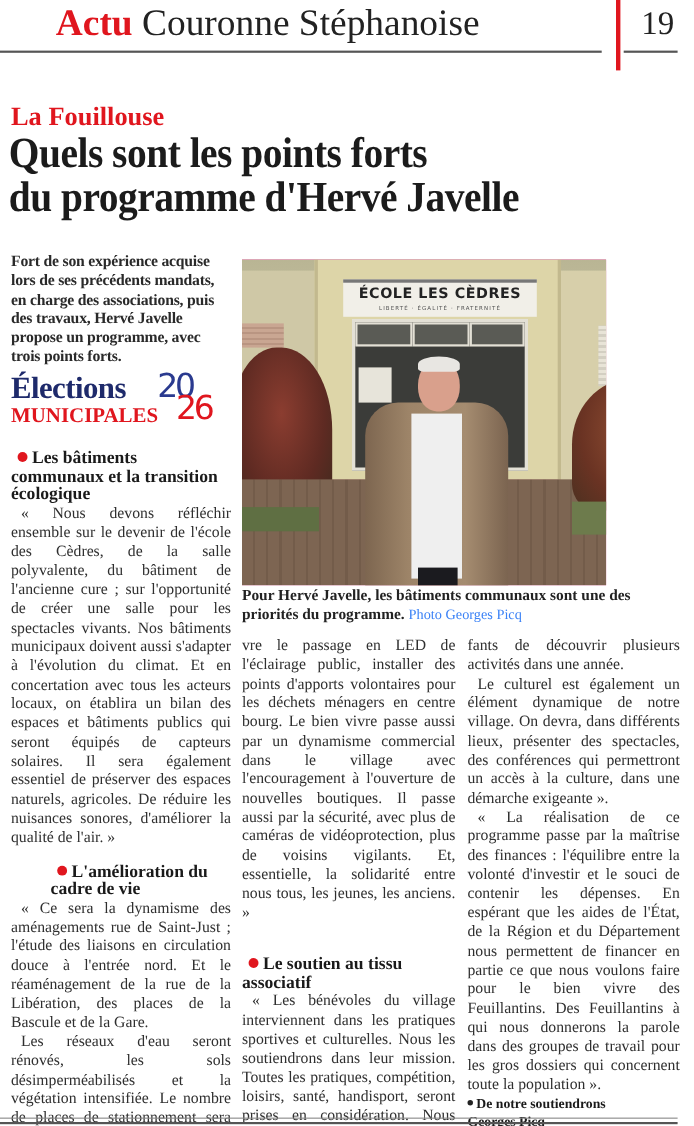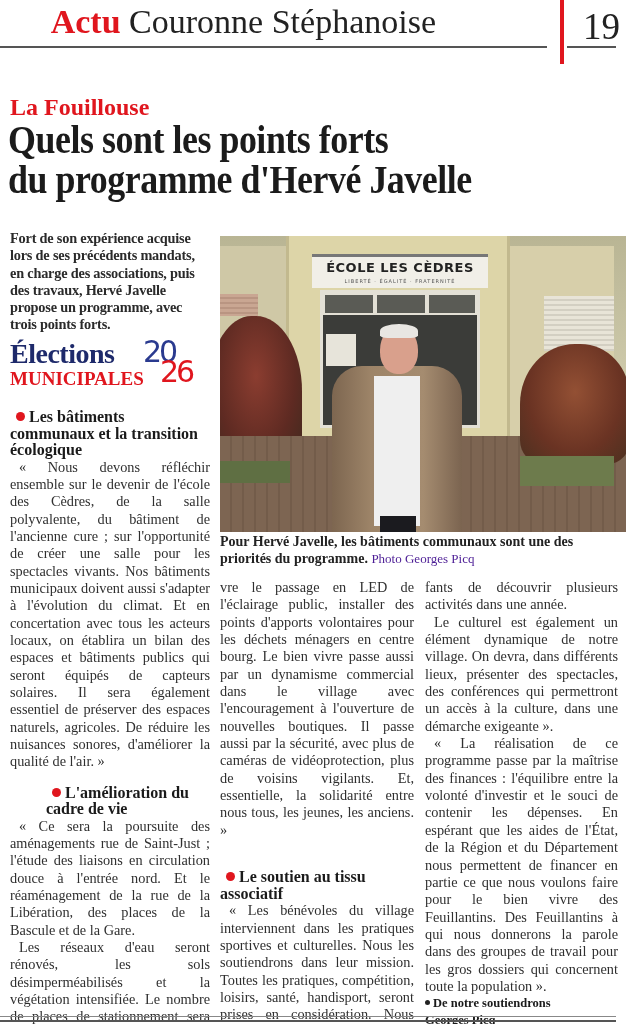--- a/index.html
+++ b/index.html
@@ -6,38 +6,38 @@
     html, body { width: 631px; height: 1024px; background: #ffffff; overflow: hidden; }
     body { position: relative; font-family: "DejaVu Serif", "Liberation Serif", serif; color: #2a2a2a; }
 
     
     .header { position: absolute; left: 0; top: 0; width: 526px; height: 50px; }
     .header-title { position: absolute; right: 90px; top: 2px; font-family: "Liberation Serif", serif; font-size: 34px; line-height: 40px; color: #222; white-space: nowrap; }
     .header-title .section { color: #e0161e; font-weight: bold; }
     .header-rule { position: absolute; left: 0; top: 46px; width: 547px; height: 2px; background: #555; }
     .header-rule2 { position: absolute; left: 567px; top: 46px; width: 49px; height: 2px; background: #555; }
     .header-red { position: absolute; left: 560px; top: 0; width: 4px; height: 64px; background: #e0161e; }
-    .page-num { position: absolute; left: 583px; top: 5px; font-family: "Liberation Serif", serif; font-size: 37px; color: #222; }
+    .page-num { position: absolute; left: 583px; top: 5px; font-family: "Liberation Serif", serif; font-size: 30px; color: #222; }
 
     
     .kicker { position: absolute; left: 10px; top: 94px; font-family: "Liberation Serif", serif; font-weight: bold; font-size: 24px; color: #e0161e; }
     .headline { position: absolute; left: 8px; top: 120px; width: 620px; font-family: "Liberation Serif", serif; font-size: 39px; line-height: 40px; color: #1b1b1b; font-weight: bold; letter-spacing: -0.5px; transform: scaleX(0.92); transform-origin: left; }
 
     
     .chapo { position: absolute; left: 10px; top: 230px; width: 200px; font-family: "Liberation Serif", serif; font-weight: bold; font-size: 14.3px; line-height: 17.3px; color: #2a2a2a; letter-spacing: -0.2px; }
 
     
     .logo { position: absolute; left: 10px; top: 338px; width: 200px; height: 58px; }
     .logo-elections { position: absolute; left: 0; top: 0; font-family: "Liberation Serif", serif; font-weight: bold; font-size: 28px; color: #1e2a6b; letter-spacing: -0.5px; }
     .logo-municipales { position: absolute; left: 0; top: 30px; font-family: "Liberation Serif", serif; font-weight: bold; font-size: 19px; color: #e0161e; }
     .logo-year-top { position: absolute; left: 133px; top: -4px; font-family: "DejaVu Sans", sans-serif; font-size: 30px; color: #2a3a8f; font-weight: normal; letter-spacing: -3px; }
     .logo-year-bot { position: absolute; left: 150px; top: 16px; font-family: "DejaVu Sans", sans-serif; font-size: 30px; color: #e0161e; letter-spacing: -3px; }
 
     
-    .photo { position: absolute; left: 220px; top: 236px; width: 406px; height: 296px; overflow: hidden; background: #be185d; }
+    .photo { position: absolute; left: 220px; top: 236px; width: 331px; height: 296px; overflow: hidden; background: #be185d; }
     .photo .wall { position: absolute; left: 0; top: 0; width: 100%; height: 200px; background: linear-gradient(#b9b594, #d6d2b4); }
     .photo .left-wing { position: absolute; left: 0; top: 10px; width: 70px; height: 180px; background: #cfc8a6; }
     .photo .right-wing { position: absolute; left: 290px; top: 10px; width: 104px; height: 200px; background: #d7cfaa; }
     .photo .shutter { position: absolute; left: 324px; top: 60px; width: 70px; height: 55px; background: repeating-linear-gradient(#e8e4d7 0 3px, #d3cfc2 3px 5px); }
     .photo .shutter-l { position: absolute; left: 0; top: 58px; width: 38px; height: 22px; background: repeating-linear-gradient(#c9a692 0 3px, #b99582 3px 5px); }
     .photo .porch { position: absolute; left: 66px; top: 0; width: 224px; height: 200px; background: #ddd5a8; border-left: 3px solid #c2b98e; border-right: 3px solid #c2b98e; }
     .photo .sign { position: absolute; left: 92px; top: 18px; width: 176px; height: 34px; background: #f1efe8; border-top: 3px solid #777; }
     .photo .sign-title { position: absolute; left: 0; top: 3px; width: 100%; text-align: center; font-family: "DejaVu Sans", sans-serif; font-weight: bold; font-size: 13px; color: #222; letter-spacing: 0.5px; }
     .photo .sign-motto { position: absolute; left: 0; top: 21px; width: 100%; text-align: center; font-family: "DejaVu Sans", sans-serif; font-size: 5px; color: #555; letter-spacing: 1px; }
     .photo .door { position: absolute; left: 100px; top: 54px; width: 160px; height: 138px; background: #3b3c39; border: 3px solid #e3e0d5; }
@@ -49,21 +49,21 @@
     .photo .ground { position: absolute; left: 0; top: 200px; width: 100%; height: 96px; background: repeating-linear-gradient(90deg, #7d6552 0 10px, #735c4a 10px 12px), #7a604e; }
     .photo .grass-l { position: absolute; left: 0; top: 225px; width: 70px; height: 22px; background: #5f6f43; }
     .photo .man-coat { position: absolute; left: 112px; top: 130px; width: 130px; height: 170px; background: linear-gradient(90deg, #7d6650, #9d8468 30%, #a58c70 70%, #7b6450); border-radius: 30px 30px 0 0; }
     .photo .man-shirt { position: absolute; left: 154px; top: 140px; width: 46px; height: 150px; background: #efefef; }
     .photo .man-head { position: absolute; left: 160px; top: 90px; width: 38px; height: 48px; background: #d9a08c; border-radius: 50% 50% 45% 45%; }
     .photo .man-hair { position: absolute; left: 160px; top: 88px; width: 38px; height: 14px; background: #e8e6e2; border-radius: 50% 50% 20% 20%; }
     .photo .man-legs { position: absolute; left: 160px; top: 280px; width: 36px; height: 20px; background: #1b1b1f; }
 
     .caption { position: absolute; left: 220px; top: 534px; width: 400px; font-family: "Liberation Serif", serif; font-size: 14px; line-height: 16.5px; color: #222; }
     .caption b { font-weight: bold; }
-    .caption .credit { font-weight: normal; font-size: 13px; color: #4c1d95; }
+    .caption .credit { font-weight: normal; font-size: 13px; color: #3b82f6; }
 
     
     .col { position: absolute; font-family: "Liberation Serif", serif; font-size: 14.3px; line-height: 17.35px; color: #2f2f2f; text-align: justify; hyphens: manual; }
     .col p { text-indent: 9px; }
     .col p.noindent { text-indent: 0; }
     .subhead { font-weight: bold; font-size: 16px; line-height: 16.5px; color: #1a1a1a; margin-top: 4px; text-align: left; }
     .bullet { display: inline-block; width: 9px; height: 9px; border-radius: 50%; background: #e0161e; margin-right: 4px; margin-left: 6px; vertical-align: 1px; }
     .bullet-dark { display: inline-block; width: 5px; height: 5px; border-radius: 50%; background: #222; margin-right: 3px; vertical-align: 2px; }
     .signature { font-weight: bold; font-size: 12.5px; line-height: 17px; color: #1a1a1a; text-align: left; text-indent: 0; }
 
@@ -137,21 +137,21 @@
 </div>
 
 <div class="col col1">
   <div class="subhead">
     <span class="bullet"></span><span>Les bâtiments communaux et la transition écologique</span>
   </div>
   <p>« Nous devons réfléchir ensemble sur le devenir de l'école des Cèdres, de la salle polyvalente, du bâtiment de l'ancienne cure ; sur l'opportunité de créer une salle pour les spectacles vivants. Nos bâtiments municipaux doivent aussi s'adapter à l'évolution du climat. Et en concertation avec tous les acteurs locaux, on établira un bilan des espaces et bâtiments publics qui seront équipés de capteurs solaires. Il sera également essentiel de préserver des espaces naturels, agricoles. De réduire les nuisances sonores, d'améliorer la qualité de l'air. »</p>
   <div class="subhead" style="margin-top:14px;margin-left:36px;">
     <span class="bullet"></span><span>L'amélioration du cadre de vie</span>
   </div>
-  <p>« Ce sera la poursuite des aménagements rue de Saint-Just ; l'étude des liaisons en circulation douce à l'entrée nord. Et le réaménagement de la rue de la Libération, des places de la Bascule et de la Gare.</p>
+  <p>« Ce sera la dynamisme des aménagements rue de Saint-Just ; l'étude des liaisons en circulation douce à l'entrée nord. Et le réaménagement de la rue de la Libération, des places de la Bascule et de la Gare.</p>
   <p>Les réseaux d'eau seront rénovés, les sols désimperméabilisés et la végétation intensifiée. Le nombre de places de stationnement sera augmenté.</p>
 
 </div>
 
 <div class="col col2">
   <p class="noindent">vre le passage en LED de l'éclairage public, installer des points d'apports volontaires pour les déchets ménagers en centre bourg. Le bien vivre passe aussi par un dynamisme commercial dans le village avec l'encouragement à l'ouverture de nouvelles boutiques. Il passe aussi par la sécurité, avec plus de caméras de vidéoprotection, plus de voisins vigilants. Et, essentielle, la solidarité entre nous tous, les jeunes, les anciens. »</p>
   <div class="subhead" style="margin-top:30px;">
     <span class="bullet"></span><span>Le soutien au tissu associatif</span>
   </div>
   <p>« Les bénévoles du village interviennent dans les pratiques sportives et culturelles. Nous les soutiendrons dans leur mission. Toutes les pratiques, compétition, loisirs, santé, handisport, seront prises en considération. Nous créerons un Pass qui permettra aux en-</p>

